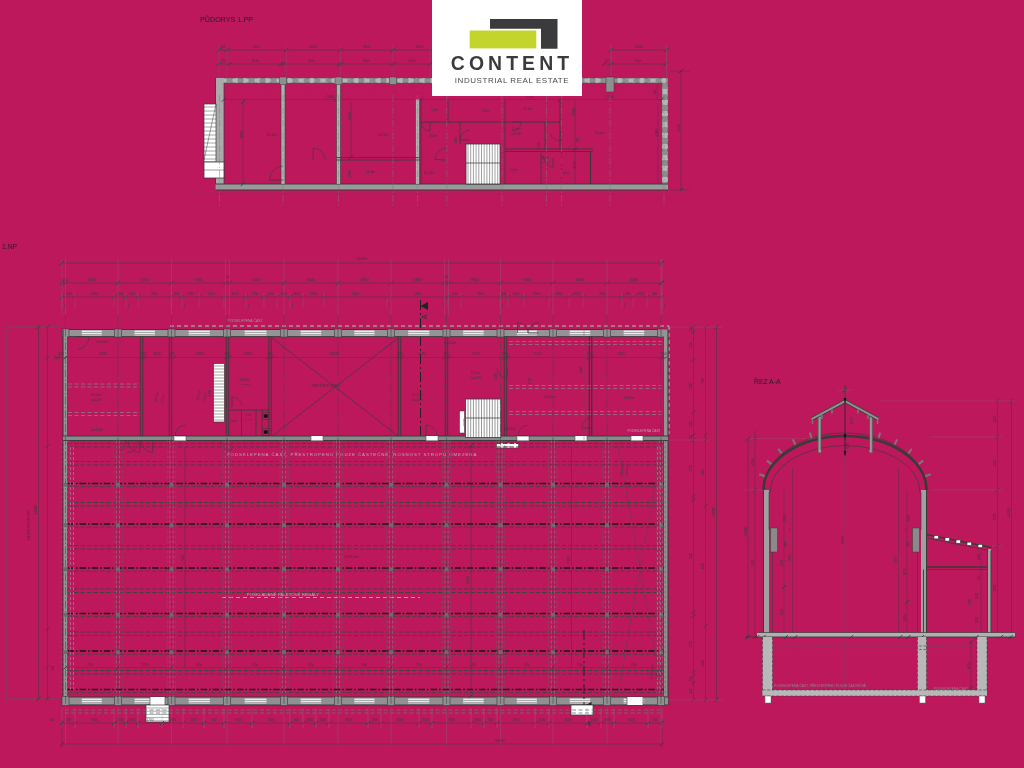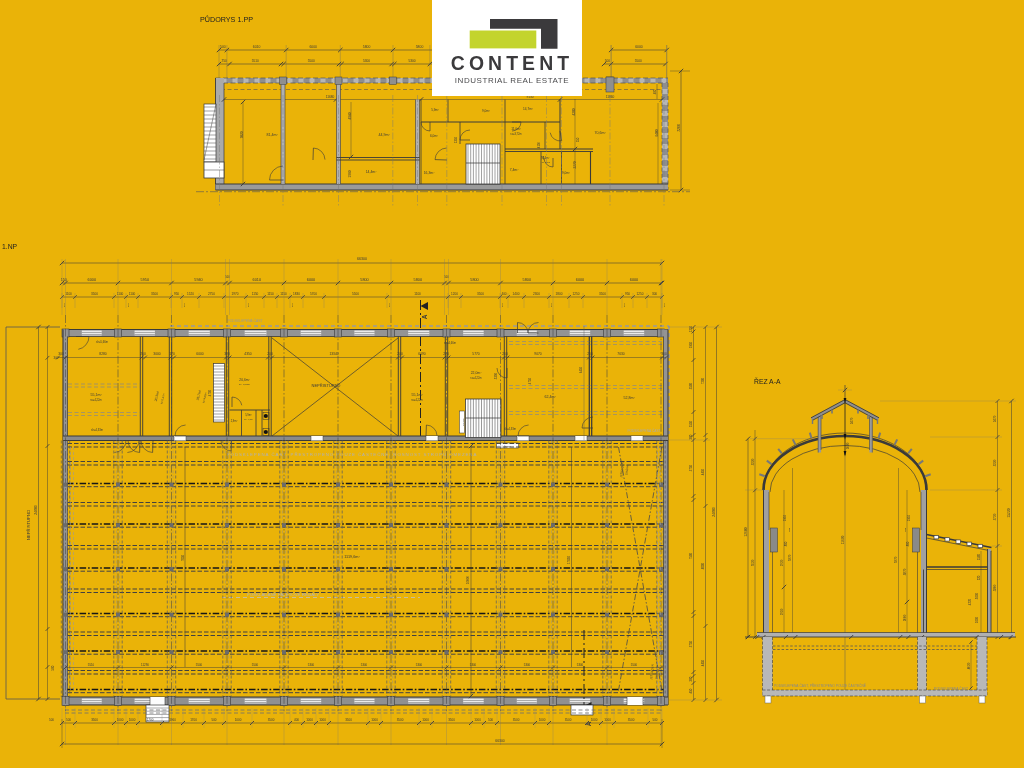--- a/index.html
+++ b/index.html
@@ -1,15 +1,15 @@
 <!DOCTYPE html>
 <html><head><meta charset="utf-8">
 <style>
 html,body{margin:0;padding:0;background:#ffffff;}
-#page{width:1024px;height:768px;position:relative;background:#eab308;overflow:hidden;text-align:right;}
+#page{width:1024px;height:768px;position:relative;background:#be185d;overflow:hidden;text-align:right;}
 text{font-family:"Liberation Sans",sans-serif;}
 </style></head><body>
 <div id="page">
 <svg width="1024" height="768" viewBox="0 0 1024 768">
 
 <text x="200.0" y="22.0" font-family="Liberation Sans, sans-serif" font-size="7.2" fill="#222" text-anchor="start">PŮDORYS 1.PP</text>
 
 <line x1="219.0" y1="50.0" x2="500.0" y2="50.0" stroke="#3a3a3a" stroke-width="0.55"></line>
 <line x1="216.8" y1="52.2" x2="221.2" y2="47.8" stroke="#3a3a3a" stroke-width="0.9"></line>
 <line x1="224.7" y1="52.2" x2="229.1" y2="47.8" stroke="#3a3a3a" stroke-width="0.9"></line>

